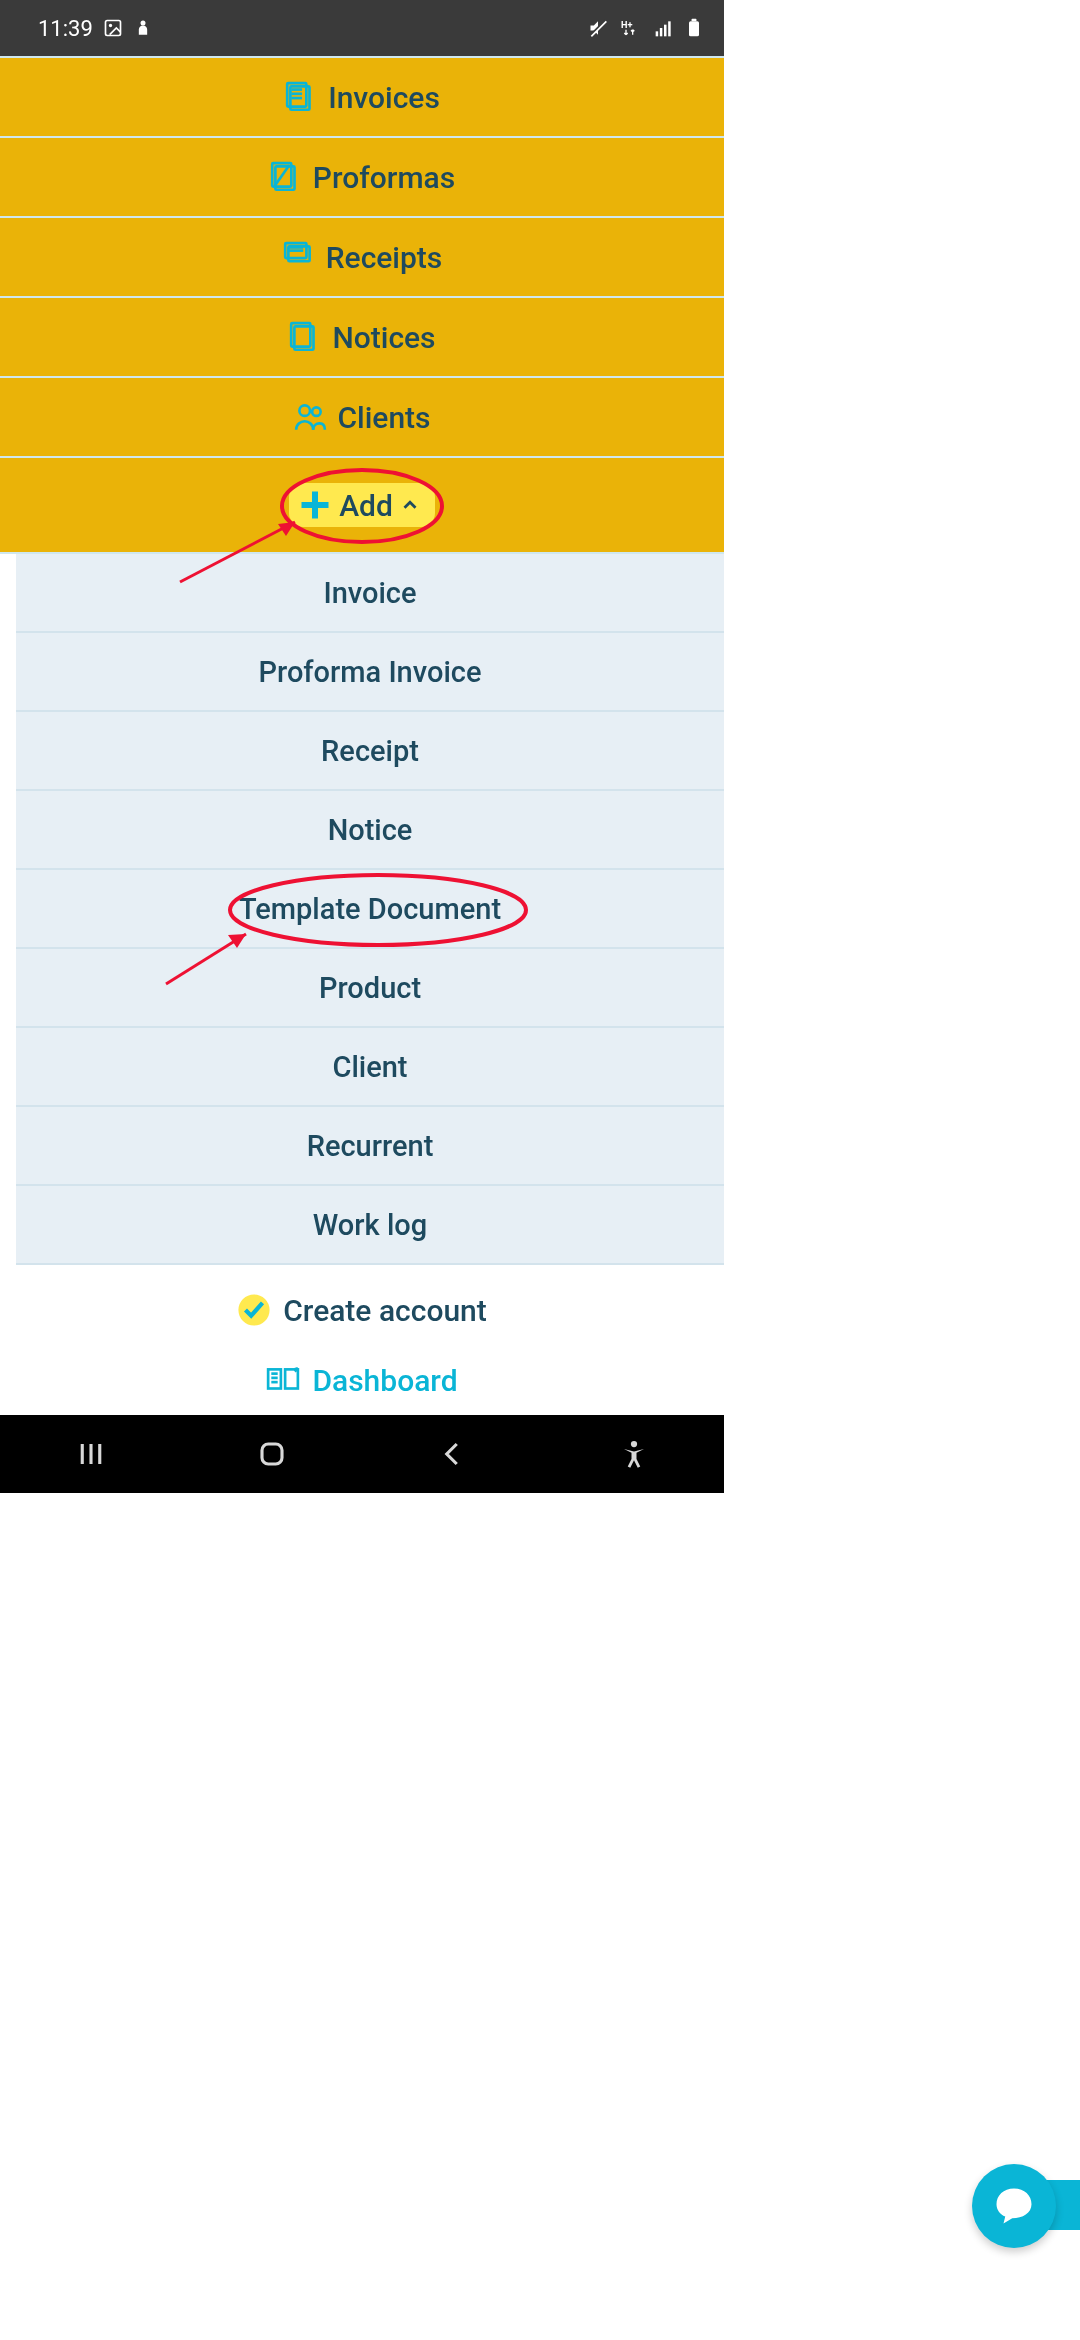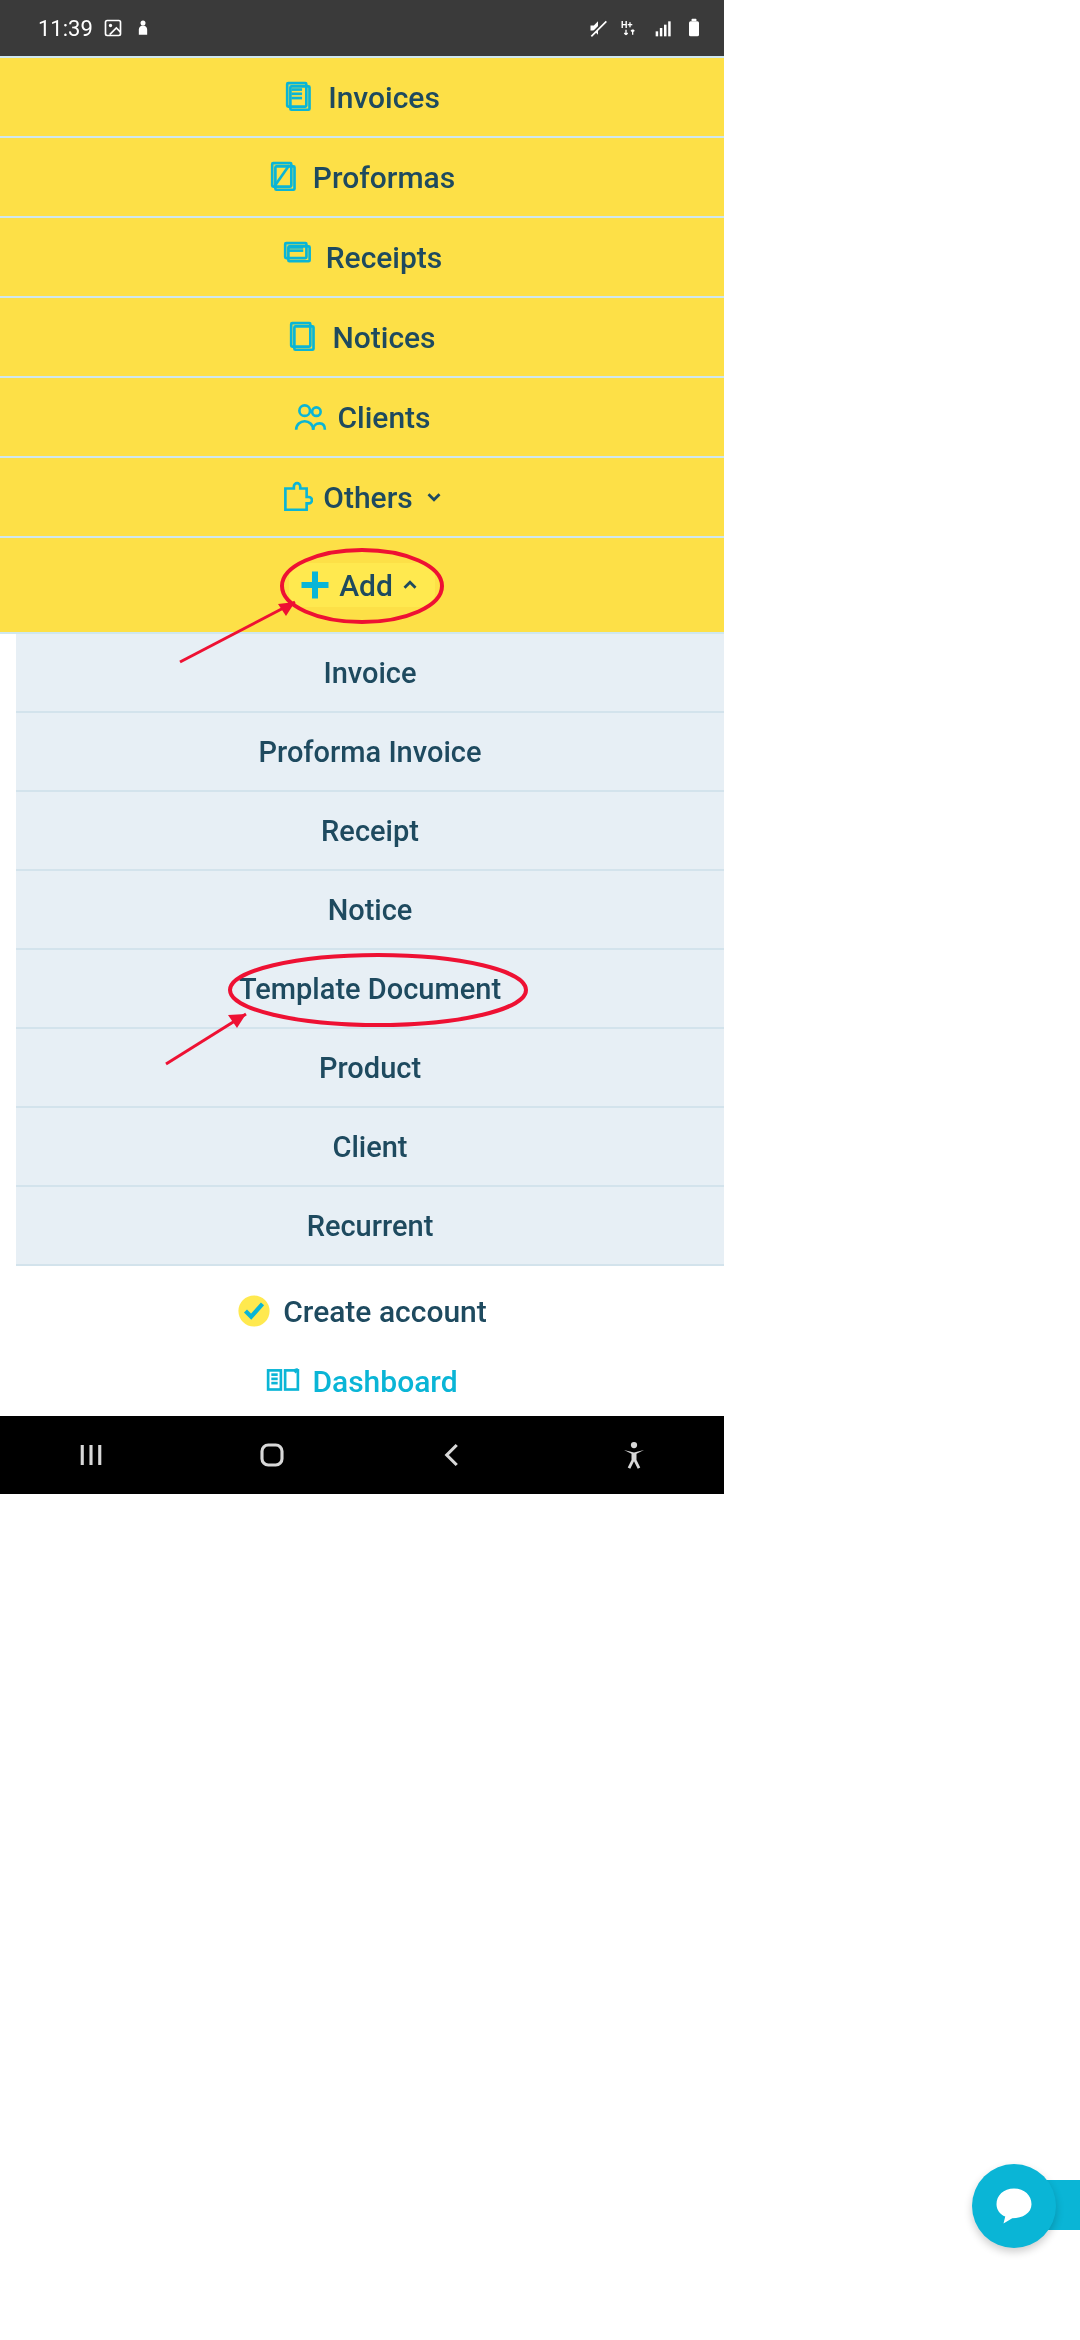--- a/index.html
+++ b/index.html
@@ -36,21 +36,21 @@
   .row{
     height:80px;
     border-bottom:2px solid var(--hairline);
     display:flex;
     align-items:center;
     justify-content:center;
     gap:10px;
     font-size:30px;
     font-weight:500;
     color:var(--text);
-    background:#fde047;
+    background:#eab308;
   }
   .row svg.ricon{width:34px;height:34px;fill:none;stroke:var(--accent);stroke-width:2.5;}
 
   
   .row-add{height:96px;font-size:30px;font-weight:500;position:relative;}
   .row-add .pill{
     display:inline-flex;align-items:center;gap:6px;
     background:#ffe94f;
     padding:4px 14px 4px 8px;
     border-radius:14px;
@@ -206,29 +206,20 @@
   <div class="row">
     <svg class="ricon" viewBox="0 0 32 32">
         <circle cx="11" cy="10" r="5"></circle>
         <circle cx="22" cy="11" r="4"></circle>
         <path d="M3 28c0-5 4-8 8-8s8 3 8 8"></path>
         <path d="M19 28c0-4 3-6 6-6s5 2 5 6"></path>
       </svg>
     <span>Clients</span>
   </div>
 
-  <div class="row">
-    <svg class="ricon" viewBox="0 0 32 32">
-        <path d="M6 8h8v-2a3 3 0 016 0v2h6v8h2a3 3 0 010 6h-2v6H6V8z"></path>
-      </svg>
-    <span>Others</span>
-    <svg class="chevron" viewBox="0 0 24 24">
-        <polyline points="6 9 12 15 18 9"></polyline>
-      </svg>
-  </div>
 
   <div class="row row-add" style="position:relative;">
     <span class="pill">
       <svg class="plus" viewBox="0 0 24 24">
           <line x1="12" y1="3" x2="12" y2="21"></line>
           <line x1="3" y1="12" x2="21" y2="12"></line>
         </svg>
       <span>Add</span>
       <svg class="chevron" viewBox="0 0 24 24">
           <polyline points="6 15 12 9 18 15"></polyline>
@@ -268,20 +259,23 @@
   </div>
   <div class="subrow">
     <span>Product</span>
   </div>
   <div class="subrow">
     <span>Client</span>
   </div>
   <div class="subrow">
     <span>Recurrent</span>
   </div>
+  <div class="subrow">
+    <span>Work log</span>
+  </div>
 </div>
 
 <div class="footer-area">
   <div class="foot-row create">
     <svg viewBox="0 0 24 24">
       <circle cx="12" cy="12" r="11" fill="#ffe94f"></circle>
       <polyline points="6 12 10 16 18 7" fill="none" stroke="#0ab5d6" stroke-width="3"></polyline>
     </svg>
     <span>Create account</span>
   </div>

